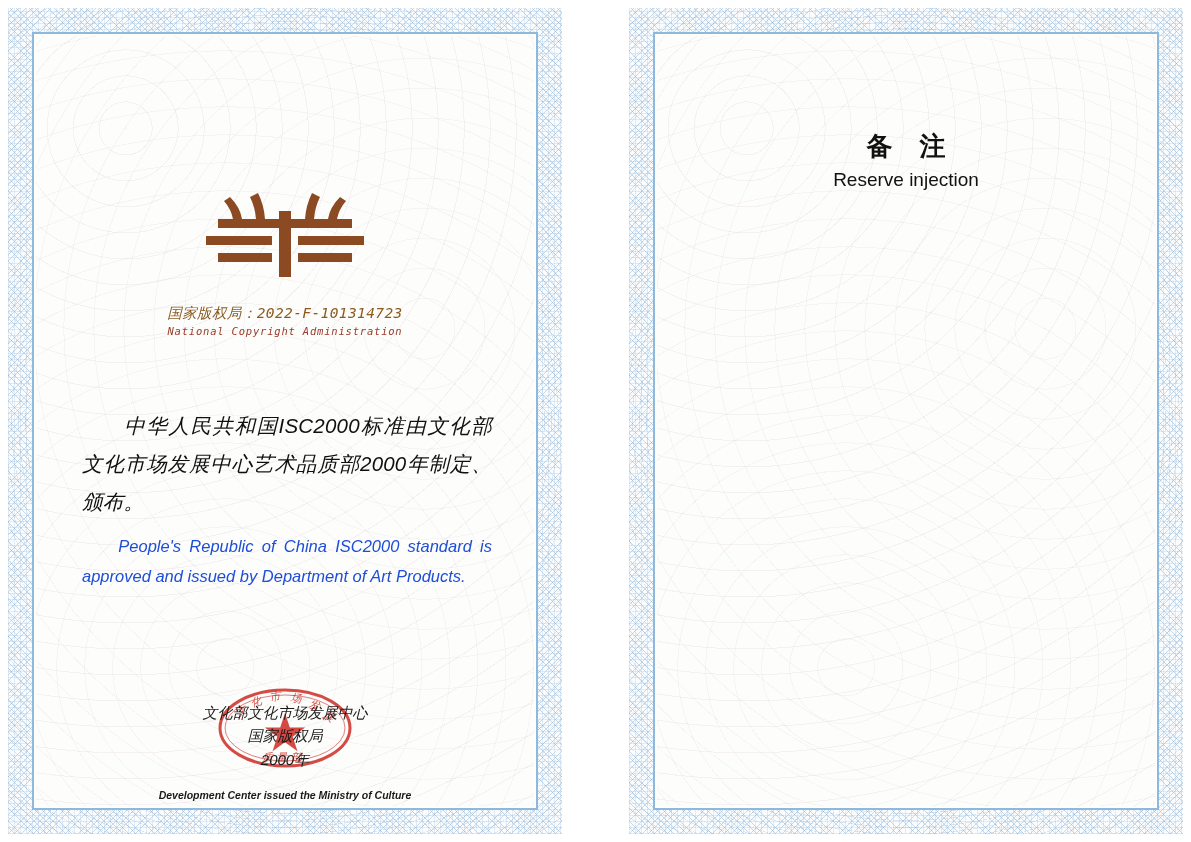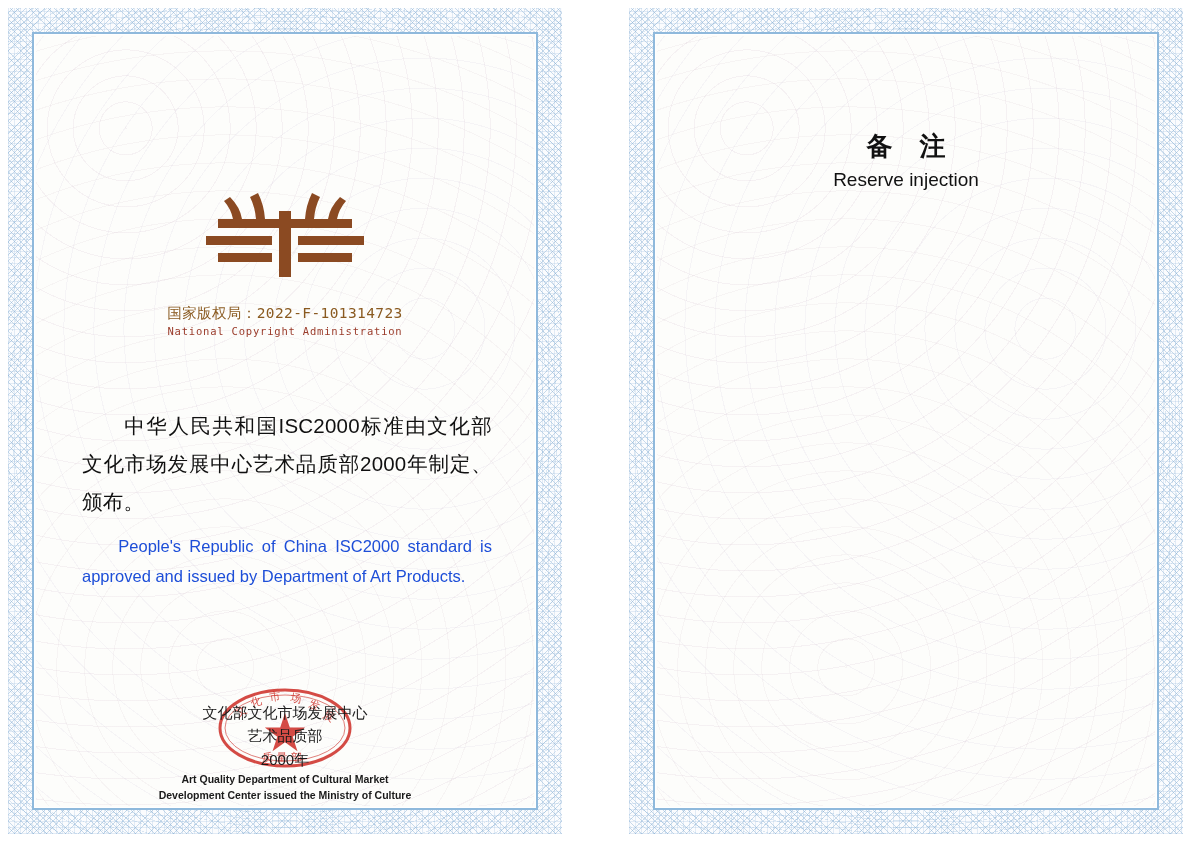--- a/index.html
+++ b/index.html
@@ -19,21 +19,21 @@
     height: 842px;
     background: #ffffff;
   }
   
   .panel {
     position: absolute;
     top: 8px;
     height: 826px;
     background: #fdfdfb;
   }
-  .panel-left  { left: 8px;  width: 554px; }
+  .panel-left  { left: 8px;  width: 554px; font-style: italic; }
   .panel-right { left: 629px; width: 554px; }
 
   
   .guilloche {
     position: absolute;
     inset: 0;
     background-color: #fbfcfe;
     background-image:
       repeating-linear-gradient(45deg, rgba(120,165,205,0.40) 0px, rgba(120,165,205,0.40) 0.6px, rgba(255,255,255,0) 0.6px, rgba(255,255,255,0) 4.5px),
       repeating-linear-gradient(-45deg, rgba(120,165,205,0.40) 0px, rgba(120,165,205,0.40) 0.6px, rgba(255,255,255,0) 0.6px, rgba(255,255,255,0) 4.5px),
@@ -227,23 +227,22 @@
                 <text x="36" y="20" transform="rotate(-18 36 20)">化</text>
                 <text x="54" y="14" transform="rotate(-8 54 14)">市</text>
                 <text x="74" y="14" transform="rotate(8 74 14)">场</text>
                 <text x="92" y="20" transform="rotate(18 92 20)">发</text>
                 <text x="106" y="30" transform="rotate(28 106 30)">展</text>
                 <text x="46" y="74">质 量 部</text>
               </g>
             </svg>
           </div>
           <div class="stamp-text stamp-org">文化部文化市场发展中心</div>
-          <div class="stamp-text stamp-dept">艺术品质部</div>
+          <div class="stamp-text stamp-dept">国家版权局</div>
           <div class="stamp-text stamp-year">2000年</div>
-          <div class="stamp-text stamp-en1">Art Quality Department of Cultural Market</div>
           <div class="stamp-text stamp-en2">Development Center issued the Ministry of Culture</div>
         </div>
 
       </div>
     </div>
   </div>
 
   <div class="panel panel-right">
     <div class="guilloche"></div>
     <div class="inner-frame">

